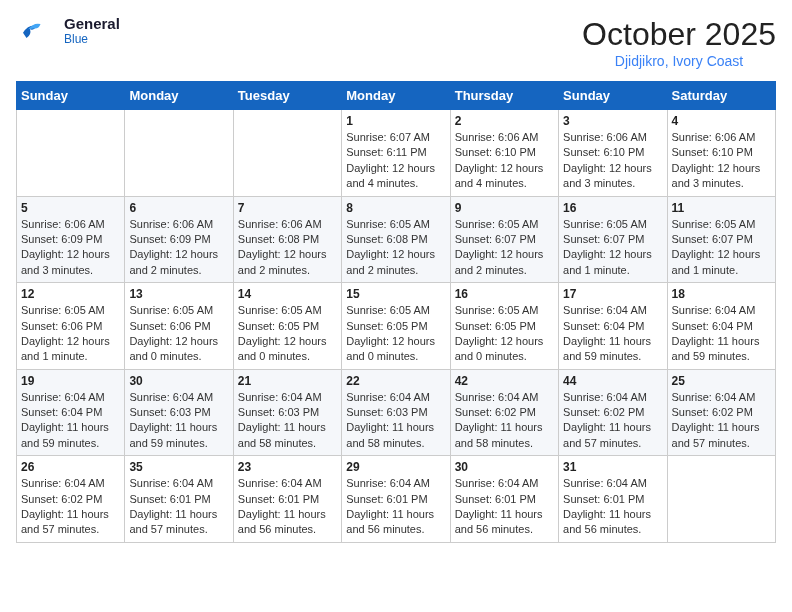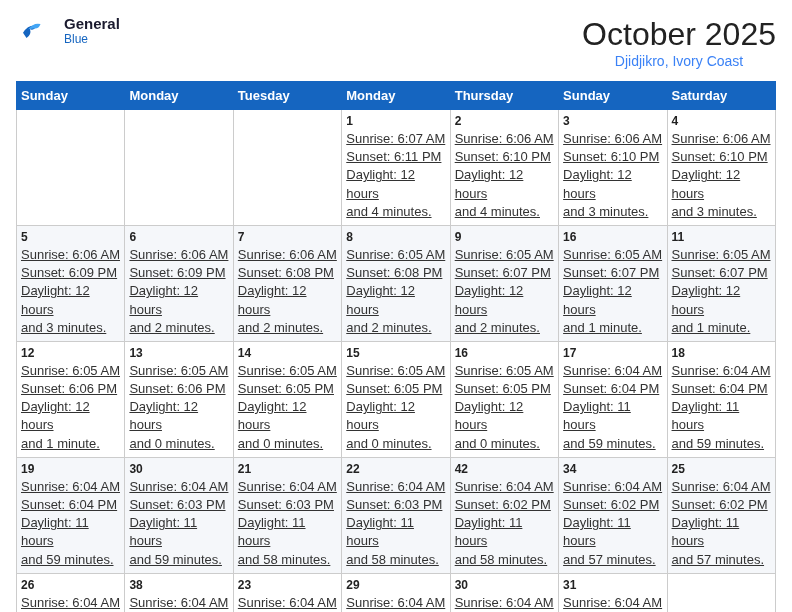--- a/index.html
+++ b/index.html
@@ -63,23 +63,22 @@
       background: #f5f7fa;
     }
     .day-number {
       font-size: 12px;
       font-weight: bold;
       color: #222;
       margin-bottom: 2px;
     }
     .day-info {
       color: #333;
-      font-size: 13px;
+      font-size: 11px;
       line-height: 1.4;
-      text-decoration: underline;
     }
     .empty {
       background: #fff !important;
     }
   </style>
 </head>
 <body>
 
 <div class="header">
   <div class="logo">
@@ -276,21 +275,21 @@
 and 58 minutes.</div>
         </td>
         <td>
           <div class="day-number">42</div>
           <div class="day-info" style="white-space: pre-line;">Sunrise: 6:04 AM
 Sunset: 6:02 PM
 Daylight: 11 hours
 and 58 minutes.</div>
         </td>
         <td>
-          <div class="day-number">34</div>
+          <div class="day-number">44</div>
           <div class="day-info" style="white-space: pre-line;">Sunrise: 6:04 AM
 Sunset: 6:02 PM
 Daylight: 11 hours
 and 57 minutes.</div>
         </td>
         <td>
           <div class="day-number">25</div>
           <div class="day-info" style="white-space: pre-line;">Sunrise: 6:04 AM
 Sunset: 6:02 PM
 Daylight: 11 hours
@@ -299,21 +298,21 @@
       </tr>
       <tr>
         <td>
           <div class="day-number">26</div>
           <div class="day-info" style="white-space: pre-line;">Sunrise: 6:04 AM
 Sunset: 6:02 PM
 Daylight: 11 hours
 and 57 minutes.</div>
         </td>
         <td>
-          <div class="day-number">38</div>
+          <div class="day-number">35</div>
           <div class="day-info" style="white-space: pre-line;">Sunrise: 6:04 AM
 Sunset: 6:01 PM
 Daylight: 11 hours
 and 57 minutes.</div>
         </td>
         <td>
           <div class="day-number">23</div>
           <div class="day-info" style="white-space: pre-line;">Sunrise: 6:04 AM
 Sunset: 6:01 PM
 Daylight: 11 hours

